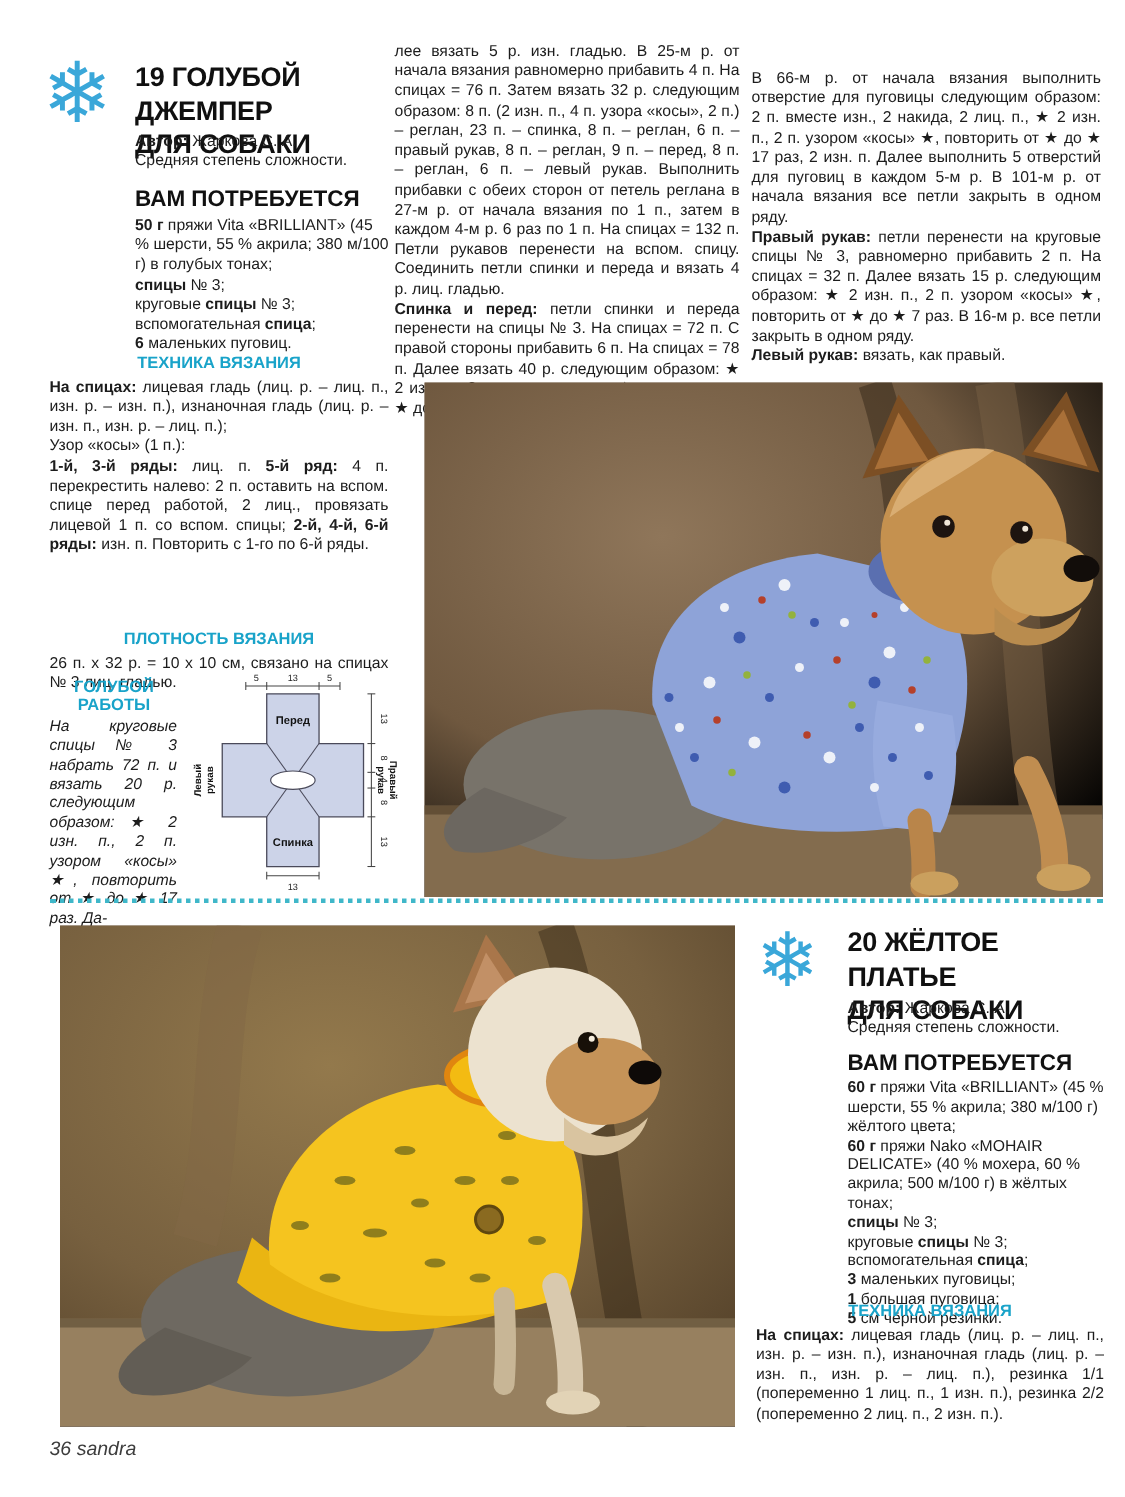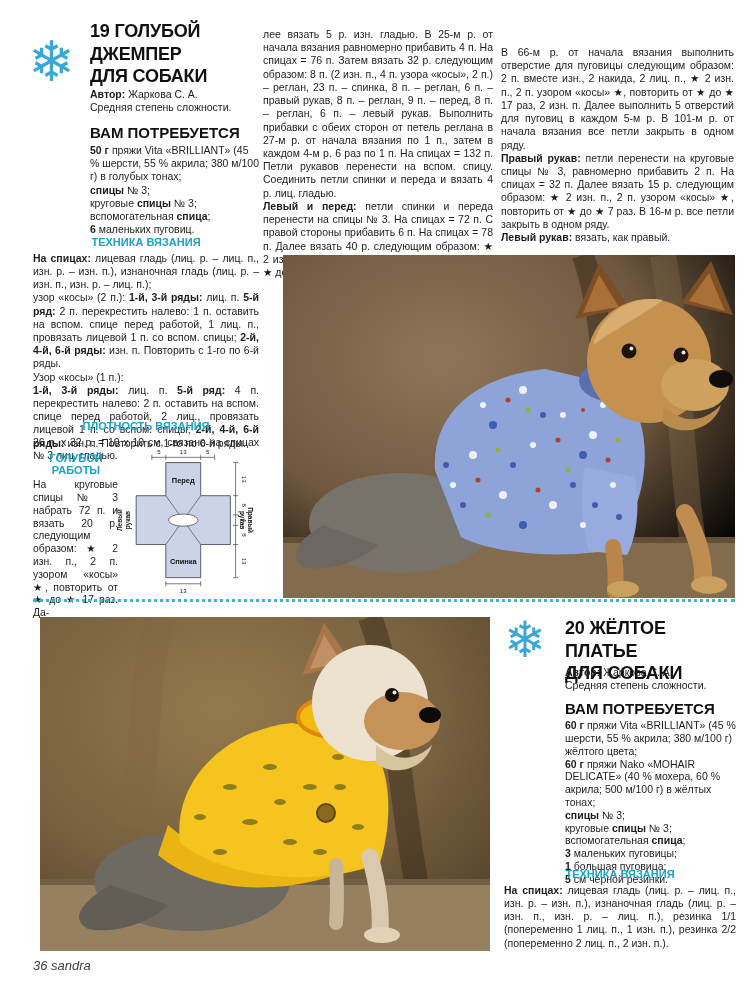--- a/index.html
+++ b/index.html
@@ -12,37 +12,37 @@
   
   .h-cyan{color:#19a3c9;font-weight:bold;font-size:11px;line-height:1.15;margin:0 0 3px 0;text-align:center;}
   .h-black{color:#111;font-weight:bold;font-size:15px;margin:0 0 1px 0;}
   .title{font-size:18px;font-weight:800;line-height:1.25;color:#101010;letter-spacing:-.2px;}
   .body-txt{font-size:10.5px;line-height:1.26;text-align:justify;}
   .body-txt p{margin:0;}
   .list-txt{font-size:10.5px;line-height:1.26;}
   .list-txt div{margin:0;}
   .snow{color:#3aa7d9;line-height:1;}
   b{font-weight:bold;}
-  .narrow{width:85px;font-size:10.4px;line-height:1.23;text-align:justify;}
+  .narrow{width:85px;font-size:10.4px;line-height:1.23;text-align:justify;font-style:italic;}
   .footer{font-style:italic;font-size:13px;color:#3d3d3d;}
   .dotline{border-top:3px dotted #3fb7c9;height:0;}
   .photo{background:#6b543c;box-shadow:inset 0 0 40px rgba(30,18,8,.45);}
   svg{display:block;}
   .dg-label{font-size:8.5px;font-weight:bold;fill:#111;}
   .dg-dim{font-size:7px;fill:#222;}
   .dg-sleeve{font-size:7.5px;font-weight:bold;fill:#111;}
 </style>
 </head>
 <body>
 
 <div class="page">
 
   <div class="abs snow" style="left:28px;top:34px;font-size:56px;">❄</div>
 
-  <div class="abs title" style="left:90px;top:20px;width:175px;">
+  <div class="abs title" style="left:90px;top:40px;width:175px;">
     <div>19 ГОЛУБОЙ ДЖЕМПЕР</div>
     <div>ДЛЯ СОБАКИ</div>
   </div>
 
   <div class="abs list-txt" style="left:90px;top:88px;width:170px;">
     <div><b>Автор:</b> Жаркова С. А.</div>
     <div>Средняя степень сложности.</div>
   </div>
 
   <div class="abs list-txt" style="left:90px;top:124px;width:170px;">
@@ -51,39 +51,38 @@
     <div><b>спицы</b> № 3;</div>
     <div>круговые <b>спицы</b> № 3;</div>
     <div>вспомогательная <b>спица</b>;</div>
     <div><b>6</b> маленьких пуговиц.</div>
   </div>
 
   <div class="abs" style="left:33px;top:236px;width:226px;">
     <p class="h-cyan">ТЕХНИКА ВЯЗАНИЯ</p>
     <div class="body-txt">
       <p><b>На спицах:</b> лицевая гладь (лиц. р. – лиц. п., изн. р. – изн. п.), изнаночная гладь (лиц. р. – изн. п., изн. р. – лиц. п.);</p>
-      <p>узор «косы» (2 п.): <b>1-й, 3-й ряды:</b> лиц. п. <b>5-й ряд:</b> 2 п. перекрестить налево: 1 п. оставить на вспом. спице перед работой, 1 лиц. п., провязать лицевой 1 п. со вспом. спицы; <b>2-й, 4-й, 6-й ряды:</b> изн. п. Повторить с 1-го по 6-й ряды.</p>
       <p>Узор «косы» (1 п.):</p>
       <p><b>1-й, 3-й ряды:</b> лиц. п. <b>5-й ряд:</b> 4 п. перекрестить налево: 2 п. оставить на вспом. спице перед работой, 2 лиц., провязать лицевой 1 п. со вспом. спицы; <b>2-й, 4-й, 6-й ряды:</b> изн. п. Повторить с 1-го по 6-й ряды.</p>
     </div>
   </div>
 
   <div class="abs" style="left:33px;top:420px;width:226px;">
     <p class="h-cyan">ПЛОТНОСТЬ ВЯЗАНИЯ</p>
     <div class="body-txt">
         <p>26 п. x 32 р. = 10 x 10 см, связано на спицах № 3 лиц. гладью.</p>
       </div>
   </div>
 
   <div class="abs" style="left:33px;top:452px;width:86px;">
     <p class="h-cyan" style="line-height:1.1;">ГОЛУБОЙ РАБОТЫ</p>
     <div class="narrow">На круговые спицы № 3 набрать 72 п. и вязать 20 р. следующим образом: ★ 2 изн. п., 2 п. узором «косы» ★, повторить от ★ до ★ 17 раз. Да-</div>
   </div>
 
-  <div class="abs" style="left:112px;top:446px;">
+  <div class="abs" style="left:124px;top:446px;">
     <svg width="146" height="150" viewBox="0 0 160 172">
 
       <g stroke="#444" stroke-width="0.8">
         <line x1="42" y1="13" x2="114" y2="13"></line>
         <line x1="42" y1="10" x2="42" y2="16"></line>
         <line x1="58" y1="10" x2="58" y2="16"></line>
         <line x1="98" y1="10" x2="98" y2="16"></line>
         <line x1="114" y1="10" x2="114" y2="16"></line>
       </g>
       <text x="50" y="9" text-anchor="middle" class="dg-dim">5</text>
@@ -128,21 +127,21 @@
         <line x1="58" y1="158" x2="98" y2="158"></line>
         <line x1="58" y1="155" x2="58" y2="161"></line>
         <line x1="98" y1="155" x2="98" y2="161"></line>
       </g>
       <text x="78" y="169" text-anchor="middle" class="dg-dim">13</text>
     </svg>
   </div>
 
   <div class="abs body-txt" style="left:263px;top:28px;width:230px;">
     <p>лее вязать 5 р. изн. гладью. В 25-м р. от начала вязания равномерно прибавить 4 п. На спицах = 76 п. Затем вязать 32 р. следующим образом: 8 п. (2 изн. п., 4 п. узора «косы», 2 п.) – реглан, 23 п. – спинка, 8 п. – реглан, 6 п. – правый рукав, 8 п. – реглан, 9 п. – перед, 8 п. – реглан, 6 п. – левый рукав. Выполнить прибавки с обеих сторон от петель реглана в 27-м р. от начала вязания по 1 п., затем в каждом 4-м р. 6 раз по 1 п. На спицах = 132 п. Петли рукавов перенести на вспом. спицу. Соединить петли спинки и переда и вязать 4 р. лиц. гладью.</p>
-    <p><b>Левый и перед:</b> петли спинки и переда перенести на спицы № 3. На спицах = 72 п. С правой стороны прибавить 6 п. На спицах = 78 п. Далее вязать 40 р. следующим образом: ★ 2 изн. п., 2 п. узором «косы» ★, повторить от ★ до ★ 18 раз, 2 изн. п.</p>
+    <p><b>Спинка и перед:</b> петли спинки и переда перенести на спицы № 3. На спицах = 72 п. С правой стороны прибавить 6 п. На спицах = 78 п. Далее вязать 40 р. следующим образом: ★ 2 изн. п., 2 п. узором «косы» ★, повторить от ★ до ★ 18 раз, 2 изн. п.</p>
   </div>
 
   <div class="abs body-txt" style="left:501px;top:32px;width:233px;margin-top:14px;">
     <p>В 66-м р. от начала вязания выполнить отверстие для пуговицы следующим образом: 2 п. вместе изн., 2 накида, 2 лиц. п., ★ 2 изн. п., 2 п. узором «косы» ★, повторить от ★ до ★ 17 раз, 2 изн. п. Далее выполнить 5 отверстий для пуговиц в каждом 5-м р. В 101-м р. от начала вязания все петли закрыть в одном ряду.</p>
     <p><b>Правый рукав:</b> петли перенести на круговые спицы № 3, равномерно прибавить 2 п. На спицах = 32 п. Далее вязать 15 р. следующим образом: ★ 2 изн. п., 2 п. узором «косы» ★, повторить от ★ до ★ 7 раз. В 16-м р. все петли закрыть в одном ряду.</p>
     <p><b>Левый рукав:</b> вязать, как правый.</p>
     <p class="h-cyan" style="margin-top:11px;">СБОРКА И ОТДЕЛКА</p>
     <p>Пришить пуговицы.</p>
   </div>
 

